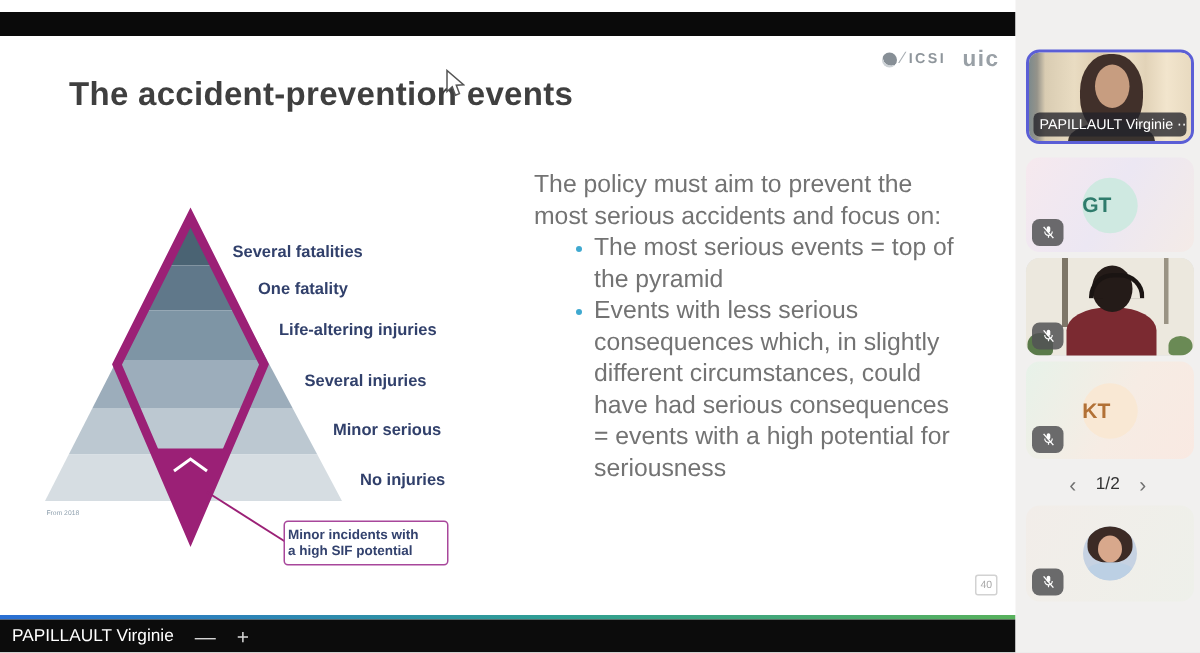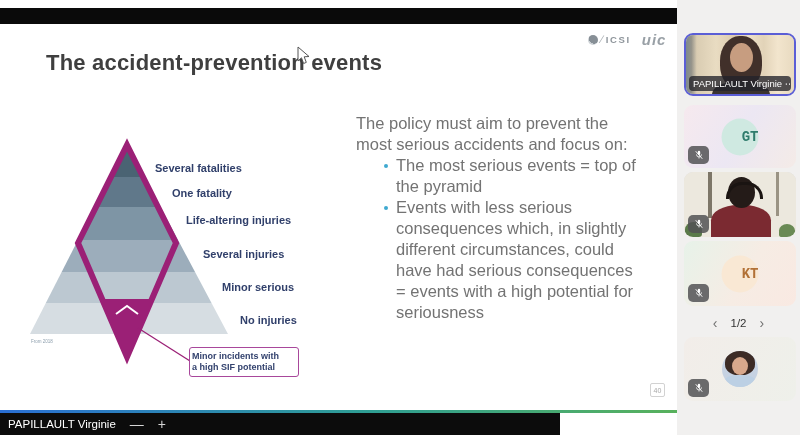--- a/index.html
+++ b/index.html
@@ -14,21 +14,21 @@
     position:absolute; left:46px; top:50px; font-size:22px; font-weight:bold;
     color:#3f3f3f; letter-spacing:0.2px; white-space:nowrap;
   }
   
   .logos { position:absolute; left:588px; top:31px; display:flex; align-items:center; gap:11px; color:#969da3; }
   .icsi { display:flex; align-items:center; gap:3px; }
   .icsi-dot { width:10px; height:10px; border-radius:50%;
     background:radial-gradient(circle at 62% 32%, #878f96 58%, #ccd1d5 60%); }
   .icsi-slash { font-size:11px; color:#a7adb2; transform:translateY(-1px); }
   .icsi-text { font-size:9.5px; letter-spacing:1.6px; font-weight:bold; color:#8e959b; }
-  .uic-text { font-size:15px; font-style:italic; font-weight:bold; color:#99a0a6; letter-spacing:1px; }
+  .uic-text { font-size:15px; font-weight:bold; color:#99a0a6; letter-spacing:1px; }
   
   .diagram { position:absolute; left:0; top:130px; width:320px; height:250px; }
   .pyr-label { position:absolute; font-size:11px; font-weight:bold; color:#31406b; white-space:nowrap; }
   .callout {
     position:absolute; left:189px; top:347px; width:104px; background:#fff;
     border:1.5px solid #a8479b; border-radius:3px; padding:3px 2px;
     font-size:9px; font-weight:bold; color:#33426e; text-align:left; line-height:11px;
   }
   .source-note { position:absolute; left:31px; top:339px; font-size:4.5px; color:#8fa0ae; }
   
@@ -42,21 +42,21 @@
   .pagenum {
     position:absolute; left:650px; top:383px; width:13px; height:12px;
     border:1px solid #d2d2d2; border-radius:2px; color:#a8a8a8; font-size:7px;
     display:flex; align-items:center; justify-content:center; background:#fff;
   }
   .cursor { position:absolute; left:297px; top:46px; }
   
   .share-line { position:absolute; left:0; top:410px; width:677px; height:3px;
     background:linear-gradient(90deg,#2a6fd4 0%,#2f9f93 55%,#58b15c 100%); }
   .bottombar {
-    position:absolute; left:0; top:413px; width:560px; height:22px; background:#0c0c0c;
+    position:absolute; left:0; top:413px; width:677px; height:22px; background:#0c0c0c;
     display:flex; align-items:center; color:#fff; font-size:11.5px;
   }
   .bb-name { margin-left:8px; white-space:nowrap; }
   .bb-btn { color:#d5d5d5; font-size:14px; margin-left:14px; line-height:22px; cursor:default; }
   
   .panel { position:absolute; left:677px; top:0; width:123px; height:435px; background:#f1f0ef; }
   .tile { position:absolute; left:7px; width:112px; height:63px; border-radius:9px; overflow:hidden; background:#ddd; }
   .tile.active { border:2px solid #5b5ed6; box-sizing:border-box; }
   .t1 { top:33px; } .t2 { top:105px; } .t3 { top:172px; height:65px; } .t4 { top:241px; height:65px; } .t5 { top:337px; height:64px; }
   .video1-bg { position:absolute; inset:0;
@@ -68,21 +68,21 @@
     position:absolute; left:3px; right:3px; bottom:3px; background:rgba(35,35,42,0.78);
     color:#fff; font-size:9.5px; padding:2px 4px; border-radius:4px;
     white-space:nowrap; overflow:hidden;
   }
   .grad2 { background:linear-gradient(120deg,#f6e9ee 0%,#ece7f3 50%,#f4ebe7 100%); }
   .grad4 { background:linear-gradient(120deg,#e7f2e9 0%,#f6ece4 55%,#f9e9e2 100%); }
   .grad5 { background:linear-gradient(120deg,#f2ede9 0%,#eef0ea 100%); }
   .avatar {
     position:absolute; left:50%; top:50%; transform:translate(-50%,-50%);
     width:37px; height:37px; border-radius:50%; display:flex; align-items:center;
-    justify-content:flex-end; font-weight:bold; font-size:14px;font-family:Liberation Mono, monospace;
+    justify-content:flex-start; font-weight:bold; font-size:14px;
   }
   .av-gt { background:#cfe9e1; color:#2f7c6c; }
   .av-kt { background:#f9e8d4; color:#b27136; }
   .video3-bg { position:absolute; inset:0; background:#ece8de; }
   .v3-frame-l { position:absolute; left:24px; top:0; width:4px; height:46px; background:#7d7668; }
   .v3-frame-r { position:absolute; left:92px; top:0; width:3px; height:44px; background:#9a9384; }
   .v3-head { position:absolute; left:44px; top:5px; width:27px; height:31px; background:#241b18; border-radius:50%; }
   .v3-phones { position:absolute; left:42px; top:10px; width:31px; height:14px; border:3px solid #1a1412; border-bottom:none; border-radius:16px 16px 0 0; }
   .v3-shirt { position:absolute; left:27px; top:33px; width:60px; height:34px; background:#7b2a31; border-radius:45% 45% 0 0; }
   .v3-plant-l { position:absolute; left:1px; bottom:0; width:17px; height:15px; background:#5a7a4a; border-radius:50% 50% 20% 20%; }

